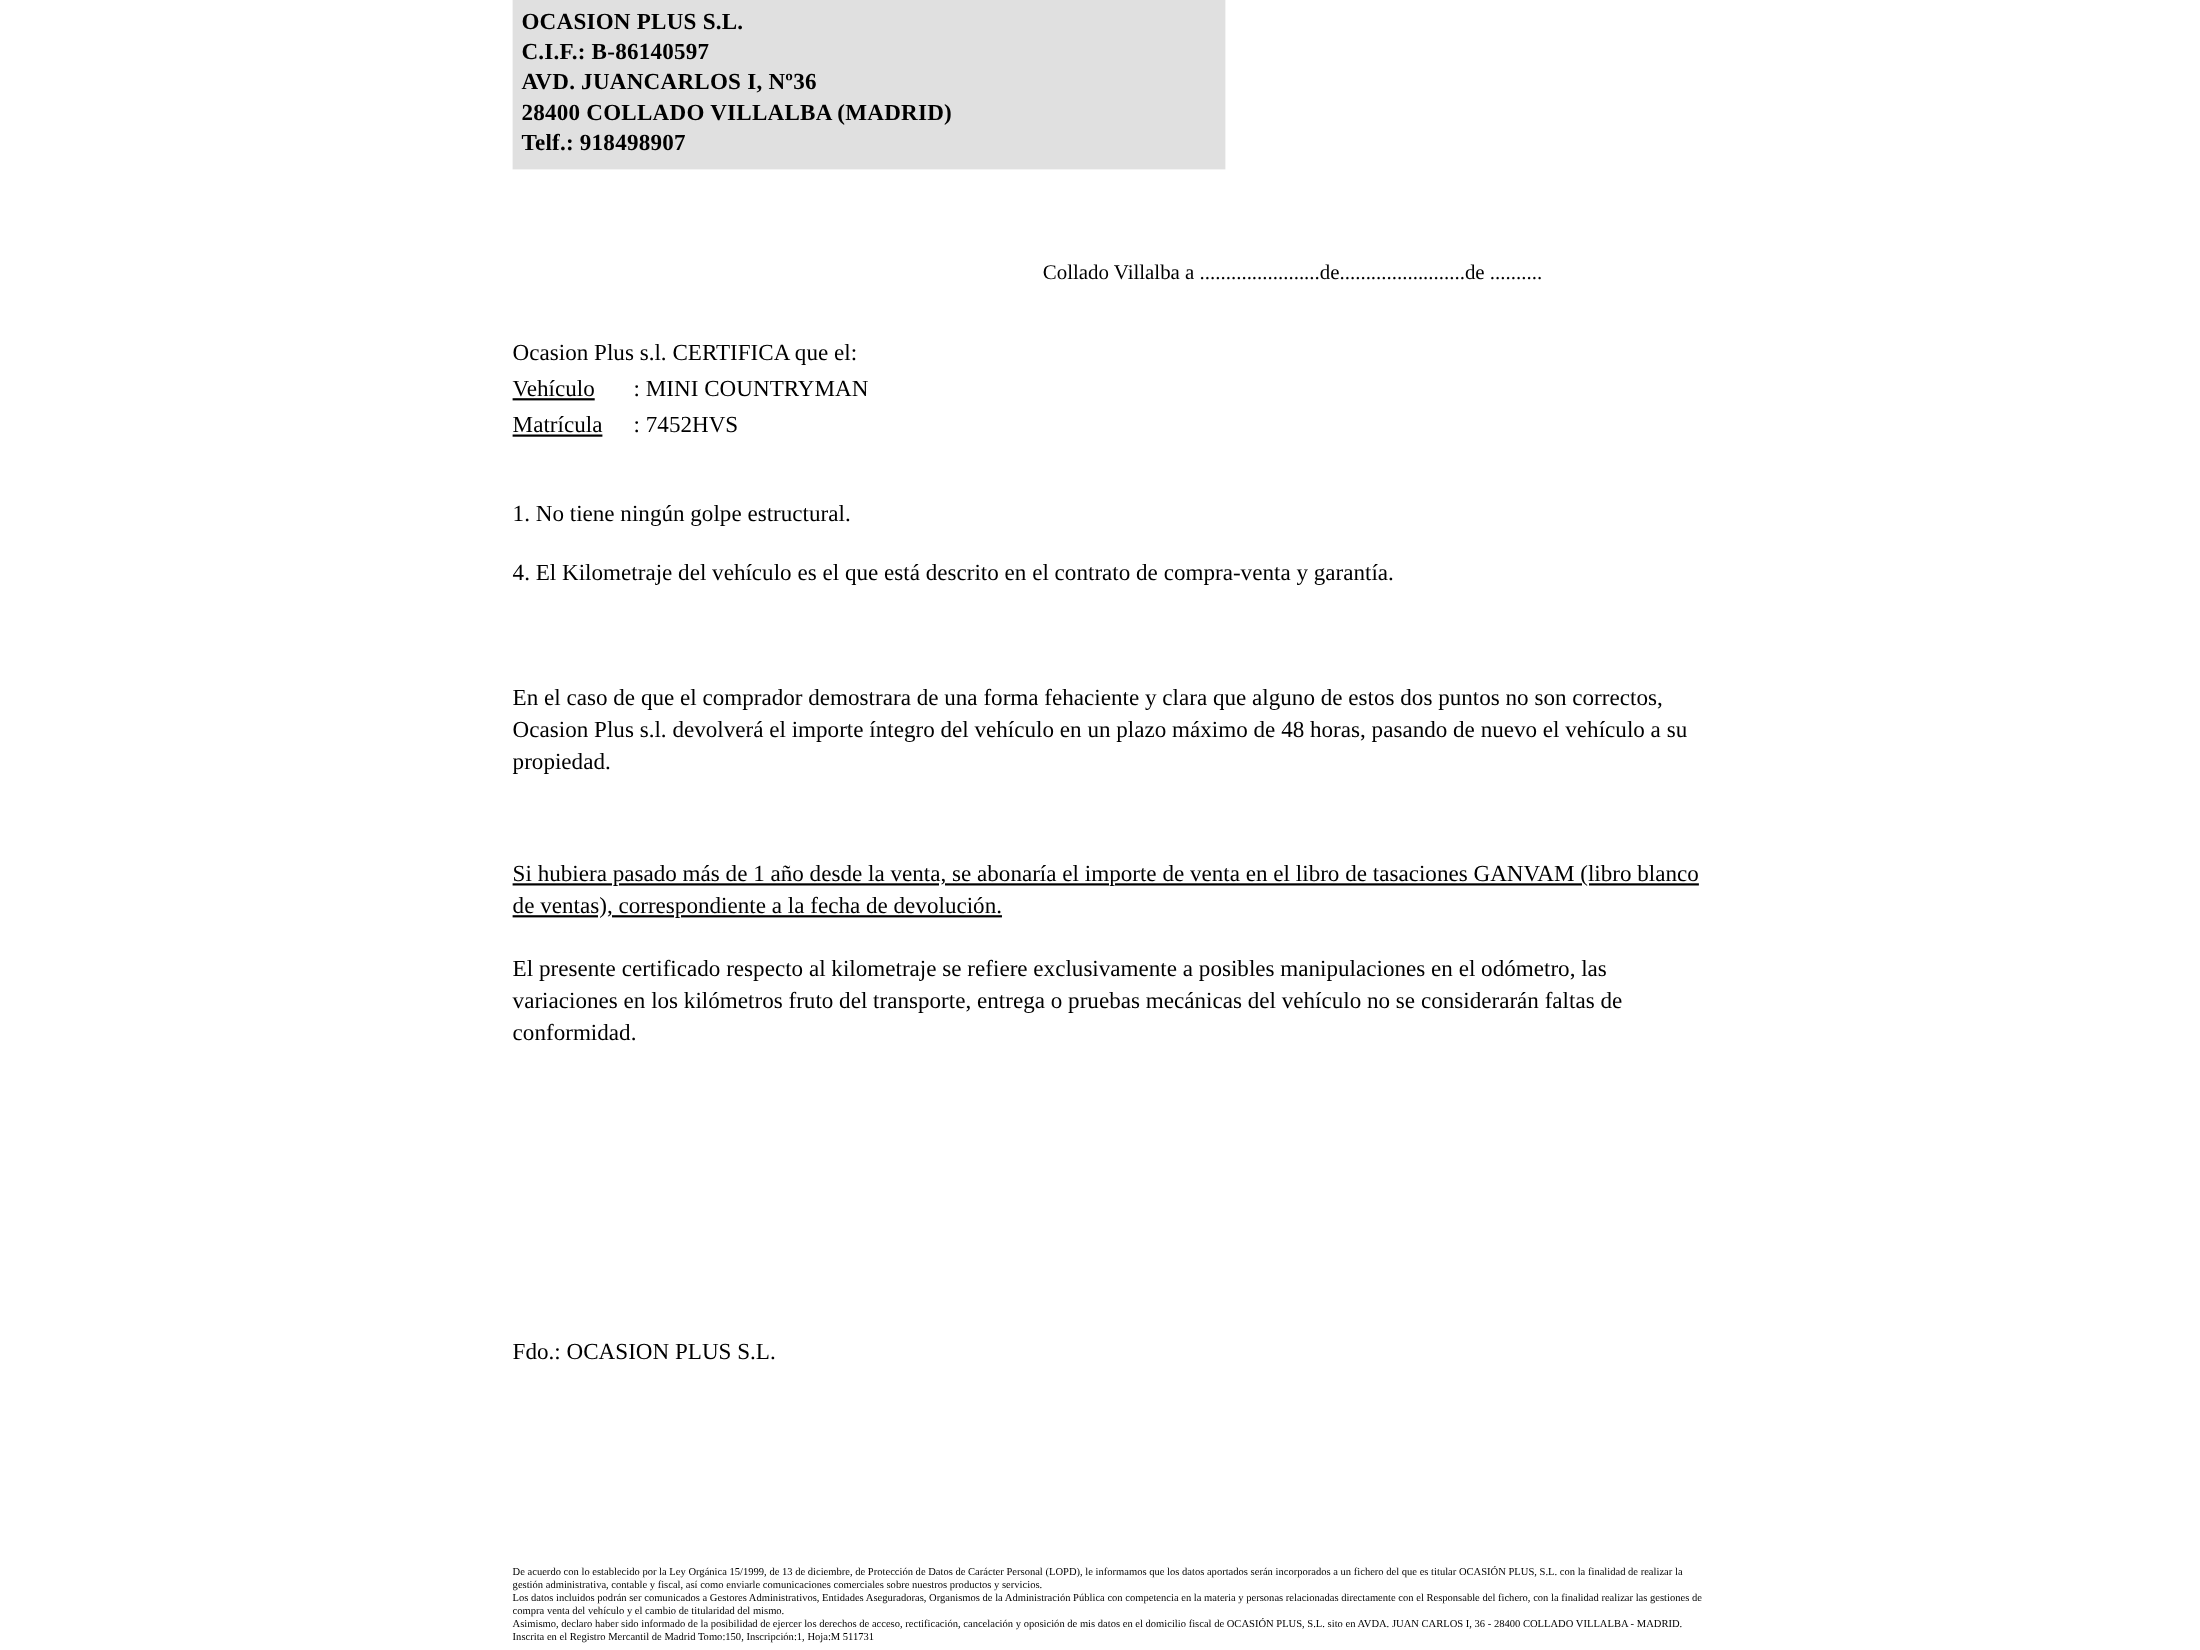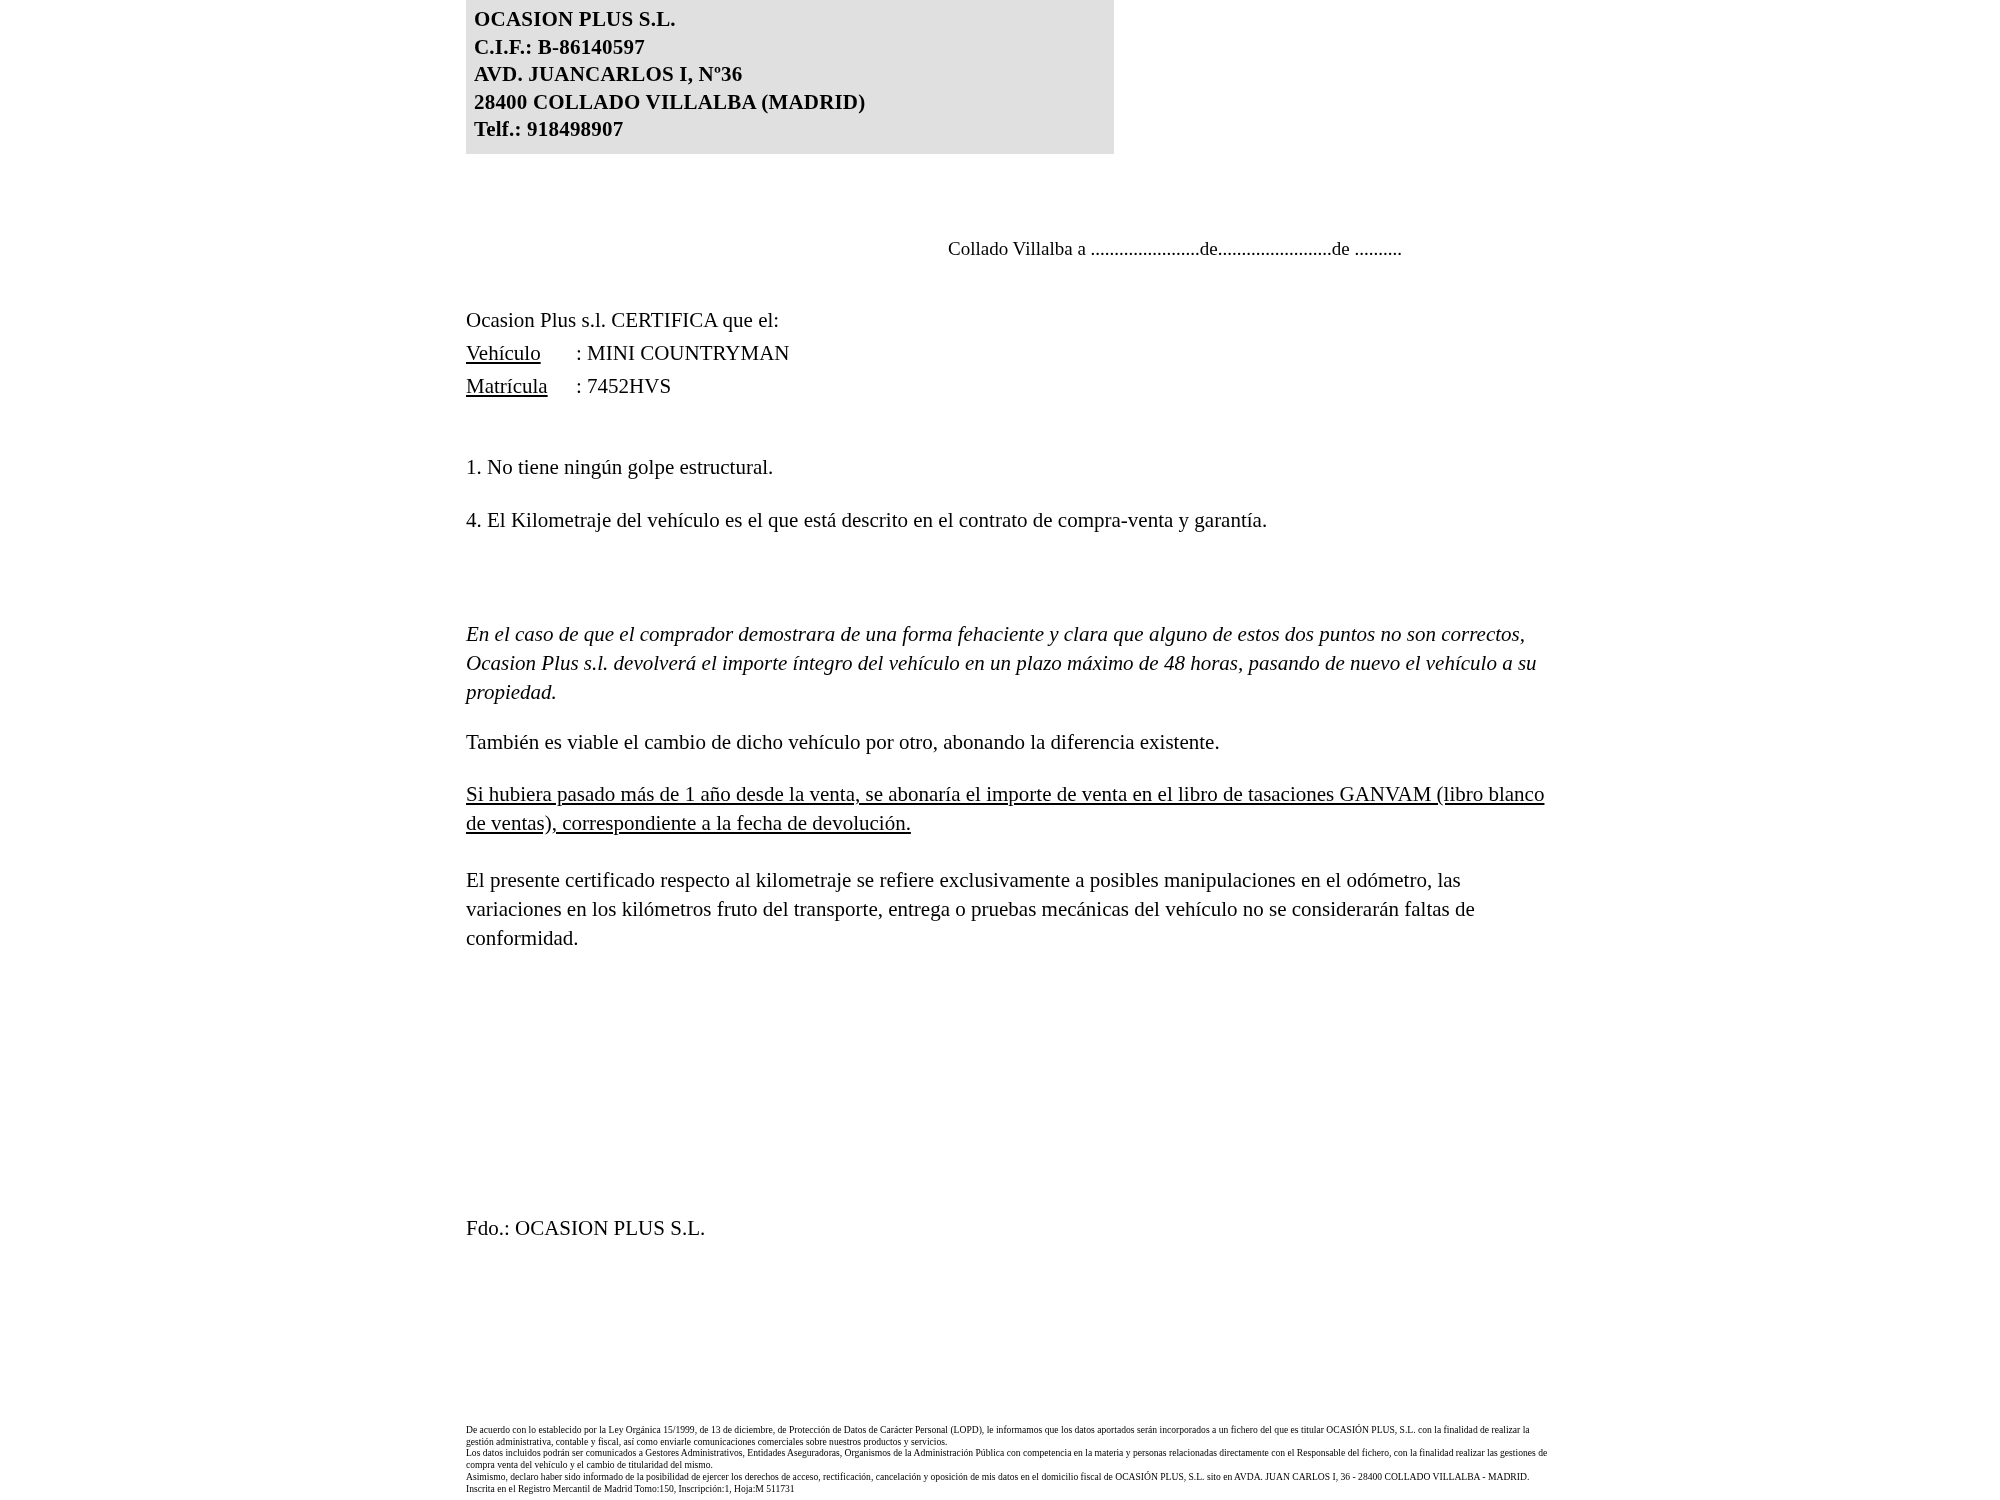--- a/index.html
+++ b/index.html
@@ -84,21 +84,21 @@
 
   
   .para {
     position: absolute;
     left: 466px;
     width: 1080px;
     font-size: 21px;
     line-height: 29px;
     text-align: left;
   }
-  .para-1 { top: 620px; font-style: italic; }
+  .para-1 { top: 620px; }
   .para-2 { top: 728px; }
   .para-3 { top: 780px; text-decoration: underline; }
   .para-4 { top: 866px; }
 
   
   .signature {
     position: absolute;
     left: 466px;
     top: 1215px;
     font-size: 21px;
@@ -142,21 +142,20 @@
     </span>
     <span class="row">
       <span class="lbl">Matrícula</span><span>: 7452HVS</span>
     </span>
   </div>
 
   <div class="point point-1">1. No tiene ningún golpe estructural.</div>
   <div class="point point-2">4. El Kilometraje del vehículo es el que está descrito en el contrato de compra-venta y garantía.</div>
 
   <div class="para para-1">En el caso de que el comprador demostrara de una forma fehaciente y clara que alguno de estos dos puntos no son correctos, Ocasion Plus s.l. devolverá el importe íntegro del vehículo en un plazo máximo de 48 horas, pasando de nuevo el vehículo a su propiedad.</div>
-  <div class="para para-2">También es viable el cambio de dicho vehículo por otro, abonando la diferencia existente.</div>
   <div class="para para-3">Si hubiera pasado más de 1 año desde la venta, se abonaría el importe de venta en el libro de tasaciones GANVAM (libro blanco de ventas), correspondiente a la fecha de devolución.</div>
   <div class="para para-4">El presente certificado respecto al kilometraje se refiere exclusivamente a posibles manipulaciones en el odómetro, las variaciones en los kilómetros fruto del transporte, entrega o pruebas mecánicas del vehículo no se considerarán faltas de conformidad.</div>
 
   <div class="signature">Fdo.: OCASION PLUS S.L.</div>
 
   <div class="legal">
     <p>De acuerdo con lo establecido por la Ley Orgánica 15/1999, de 13 de diciembre, de Protección de Datos de Carácter Personal (LOPD), le informamos que los datos aportados serán incorporados a un fichero del que es titular OCASIÓN PLUS, S.L. con la finalidad de realizar la gestión administrativa, contable y fiscal, así como enviarle comunicaciones comerciales sobre nuestros productos y servicios.</p>
     <p>Los datos incluidos podrán ser comunicados a Gestores Administrativos, Entidades Aseguradoras, Organismos de la Administración Pública con competencia en la materia y personas relacionadas directamente con el Responsable del fichero, con la finalidad realizar las gestiones de compra venta del vehículo y el cambio de titularidad del mismo.</p>
     <p>Asimismo, declaro haber sido informado de la posibilidad de ejercer los derechos de acceso, rectificación, cancelación y oposición de mis datos en el domicilio fiscal de OCASIÓN PLUS, S.L. sito en AVDA. JUAN CARLOS I, 36 - 28400 COLLADO VILLALBA - MADRID. Inscrita en el Registro Mercantil de Madrid Tomo:150, Inscripción:1, Hoja:M 511731</p>
   </div>

